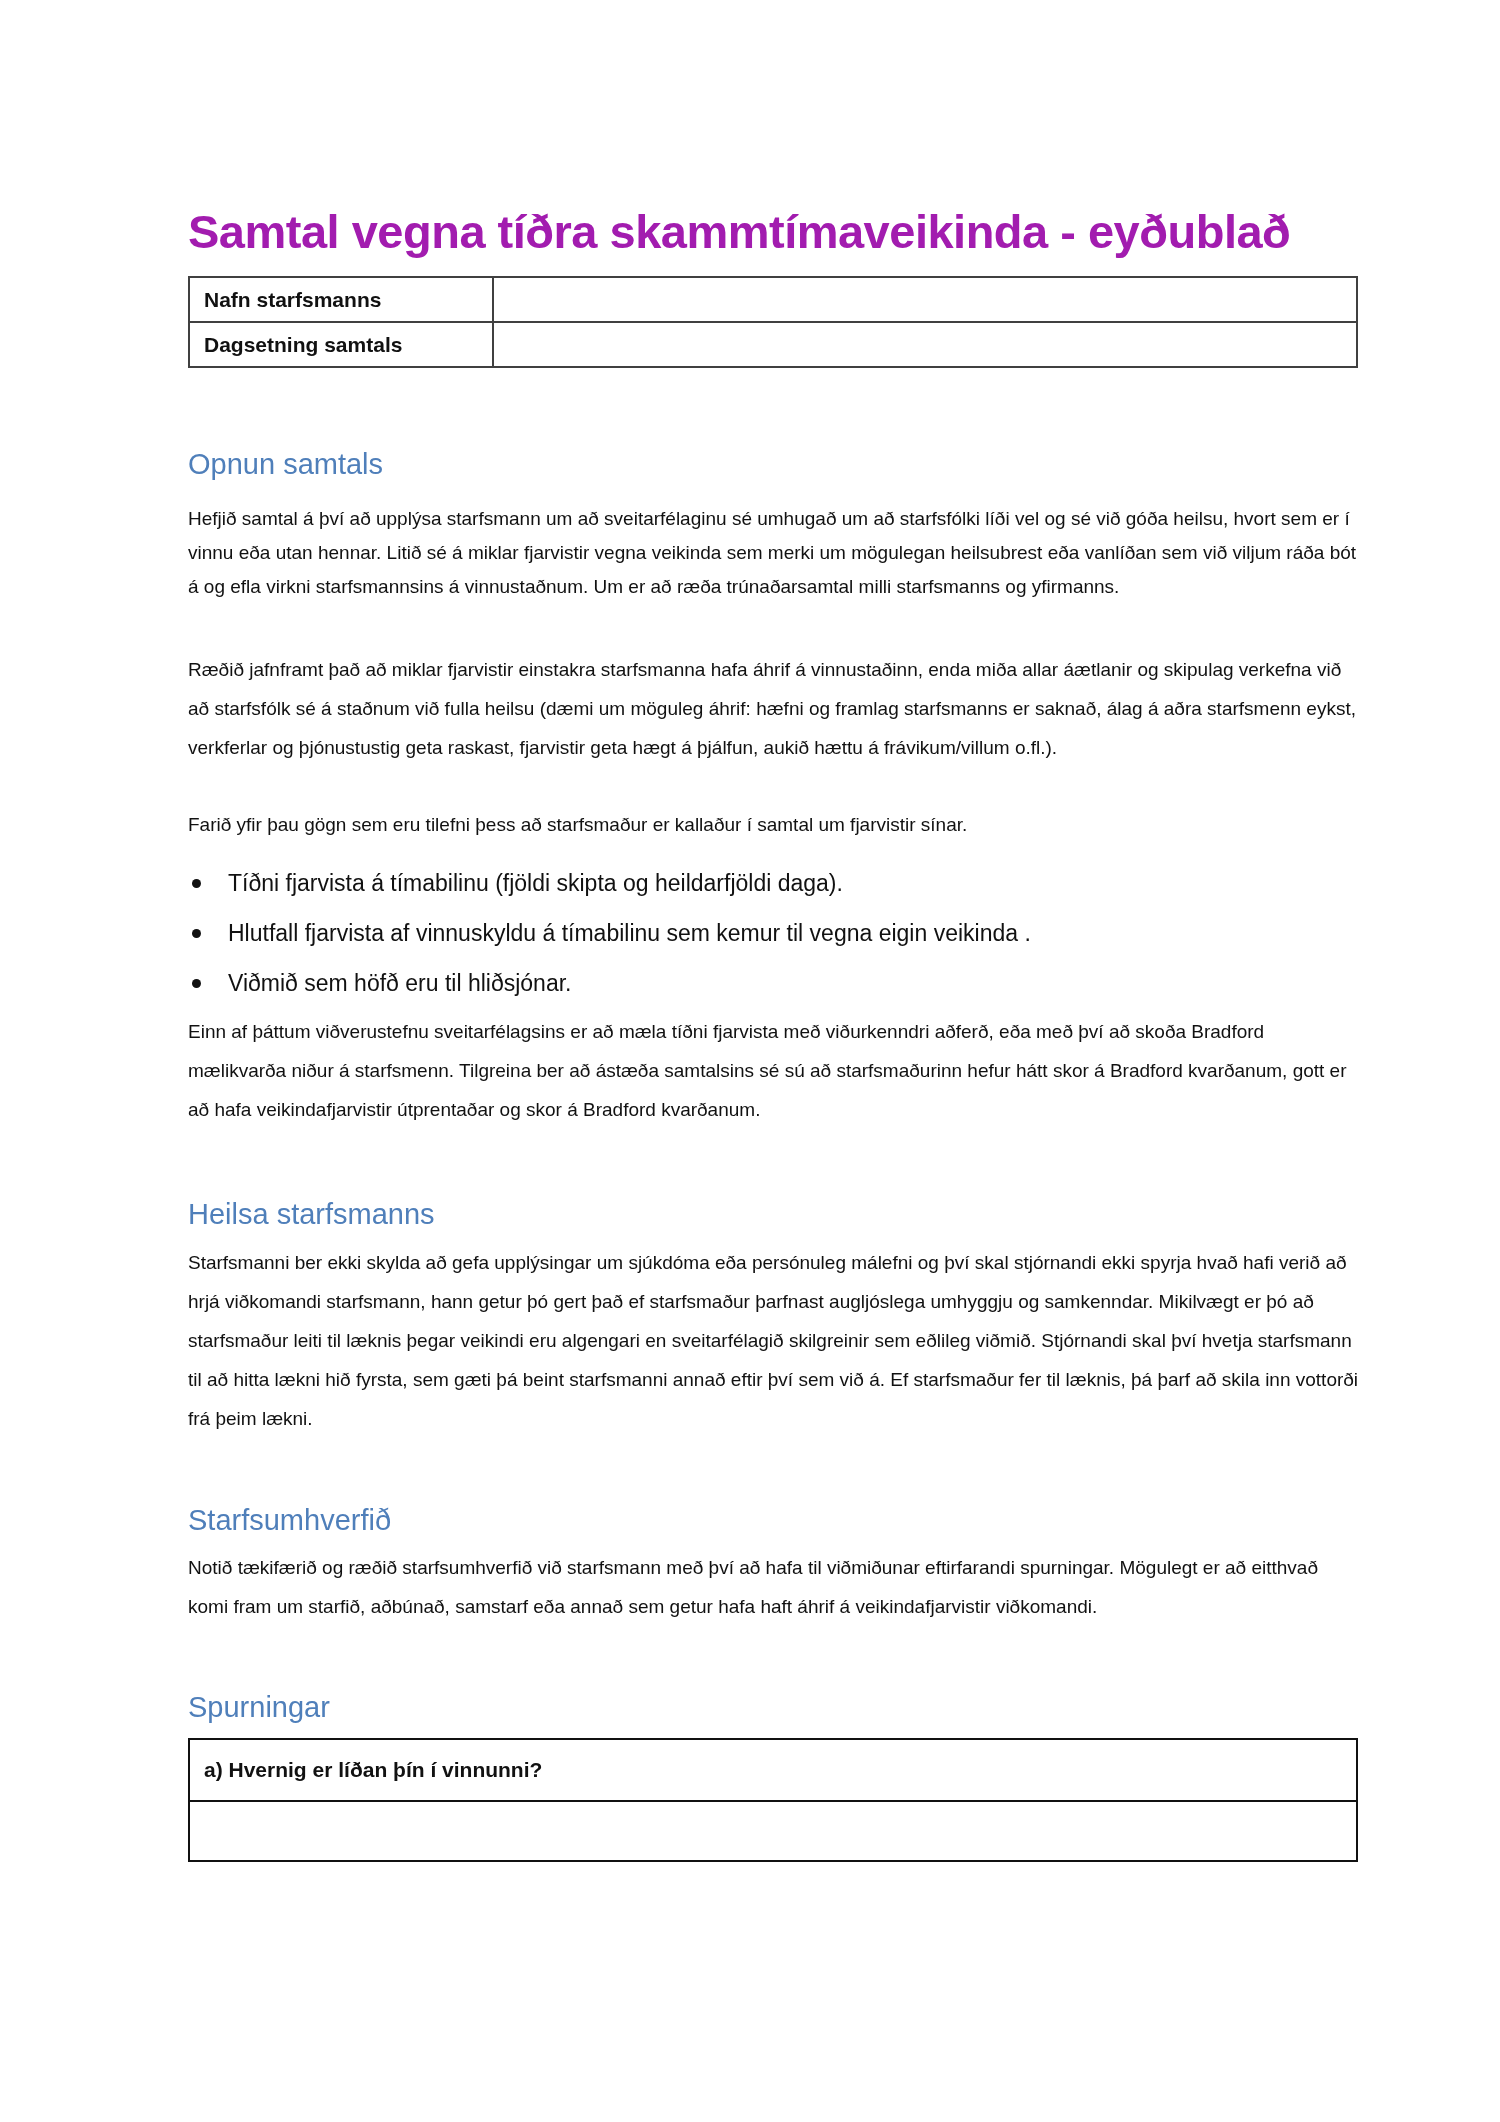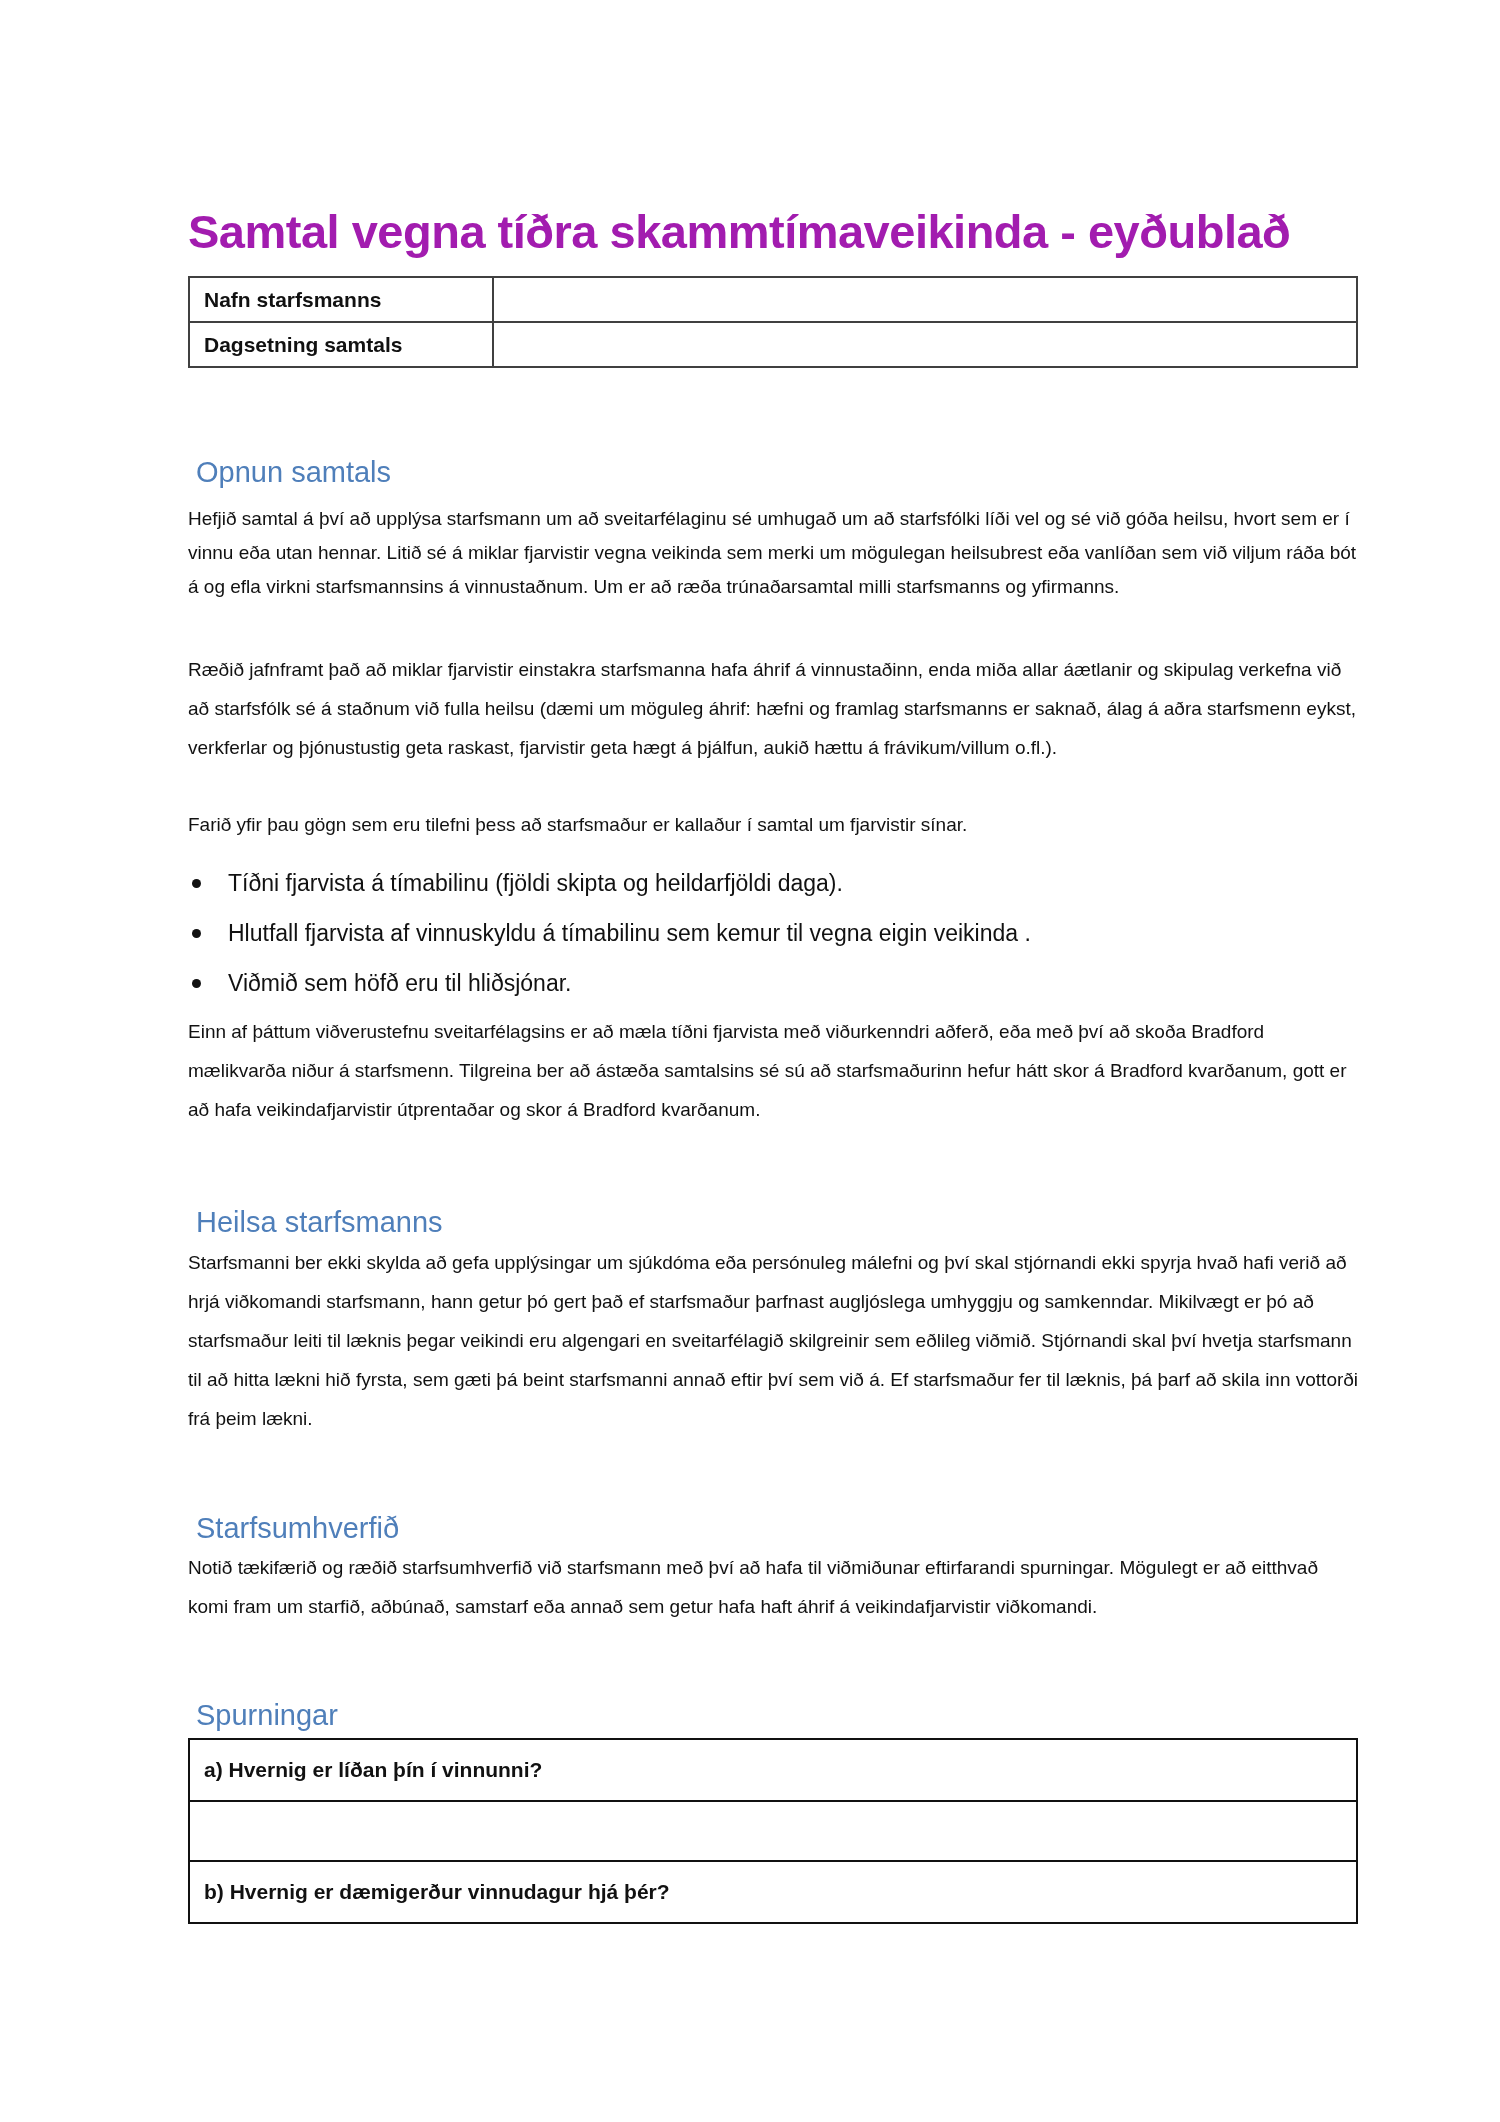--- a/index.html
+++ b/index.html
@@ -4,21 +4,21 @@
 <style>
   html, body { margin: 0; padding: 0; background: #ffffff; }
   body { width: 1500px; height: 2122px; position: relative; overflow: hidden;
          font-family: "Liberation Sans", sans-serif; color: #111; }
   .page { position: absolute; left: 188px; top: 0; width: 1170px; }
   h1 { position: absolute; top: 204px; left: 0; margin: 0; font-size: 47px; font-weight: bold;
        color: #a21caf; letter-spacing: -0.5px; white-space: nowrap; }
   table.info { position: absolute; top: 276px; left: 0; width: 1170px; border-collapse: collapse; }
   table.info td { border: 2px solid #404040; height: 43px; padding: 0 14px; font-size: 21px; font-weight: bold; }
   table.info td.lbl { width: 274px; }
-  h2 { margin: 8px; font-size: 29px; font-weight: normal; color: #4f7fba; position: absolute; left: 0; white-space: nowrap; text-align: right; }
+  h2 { margin: 0; font-size: 29px; font-weight: normal; color: #4f7fba; position: absolute; left: 0; white-space: nowrap; text-align: right; }
   .para { position: absolute; left: 0; width: 1175px; font-size: 19px; margin: 0; }
   .lh34 { line-height: 34px; }
   .lh39 { line-height: 39px; }
   .bullets { position: absolute; left: 0; width: 1170px; margin: 0; padding: 0; list-style: none; font-size: 23px; }
   .bullets li { position: relative; padding-left: 40px; height: 50px; line-height: 34px; }
   .bullets li .dot { position: absolute; left: 4px; top: 13px; width: 9px; height: 9px; border-radius: 50%; background: #111; }
   table.q { position: absolute; top: 1738px; left: 0; width: 1170px; border-collapse: collapse; }
   table.q td { border: 2px solid #111; padding: 0 14px; font-size: 21px; font-weight: bold; }
   table.q tr.qrow td { height: 60px; }
   table.q tr.arow td { height: 58px; }
@@ -64,18 +64,15 @@
   <h2 style="top:1691px;">Spurningar</h2>
 
   <table class="q">
     <tbody>
         <tr class="qrow">
       <td>a) Hvernig er líðan þín í vinnunni?</td>
     </tr>
     <tr class="arow">
       <td></td>
     </tr>
-    <tr class="qrow">
-      <td>b) Hvernig er dæmigerður vinnudagur hjá þér?</td>
-    </tr>
   </tbody>
     </table>
 </div>
 
 </body></html>

